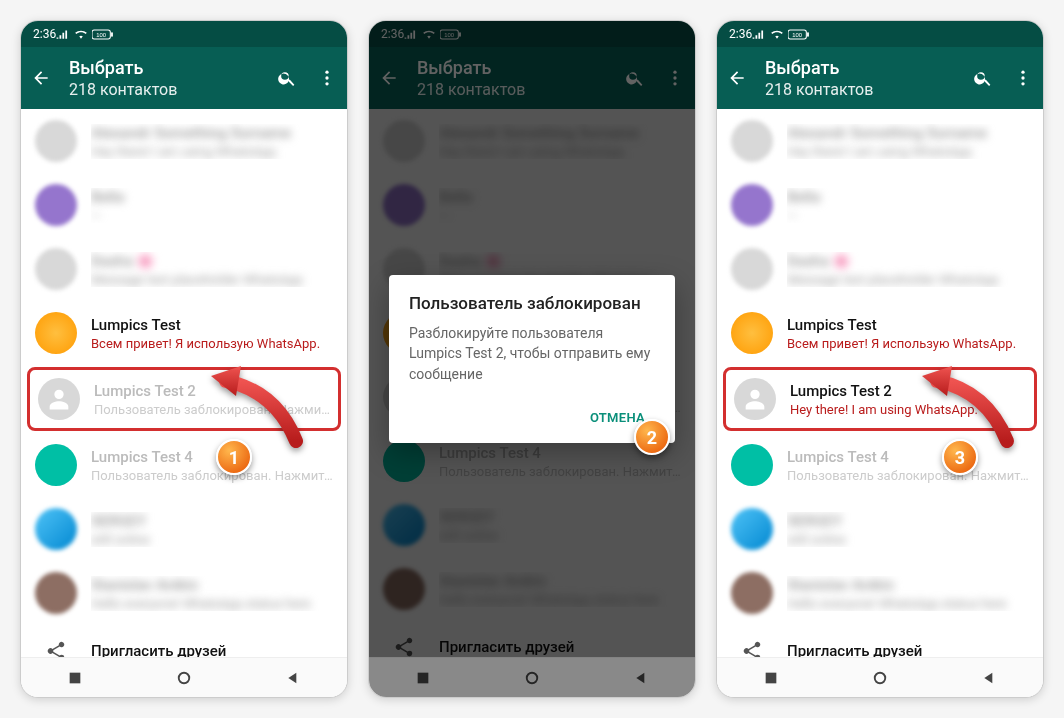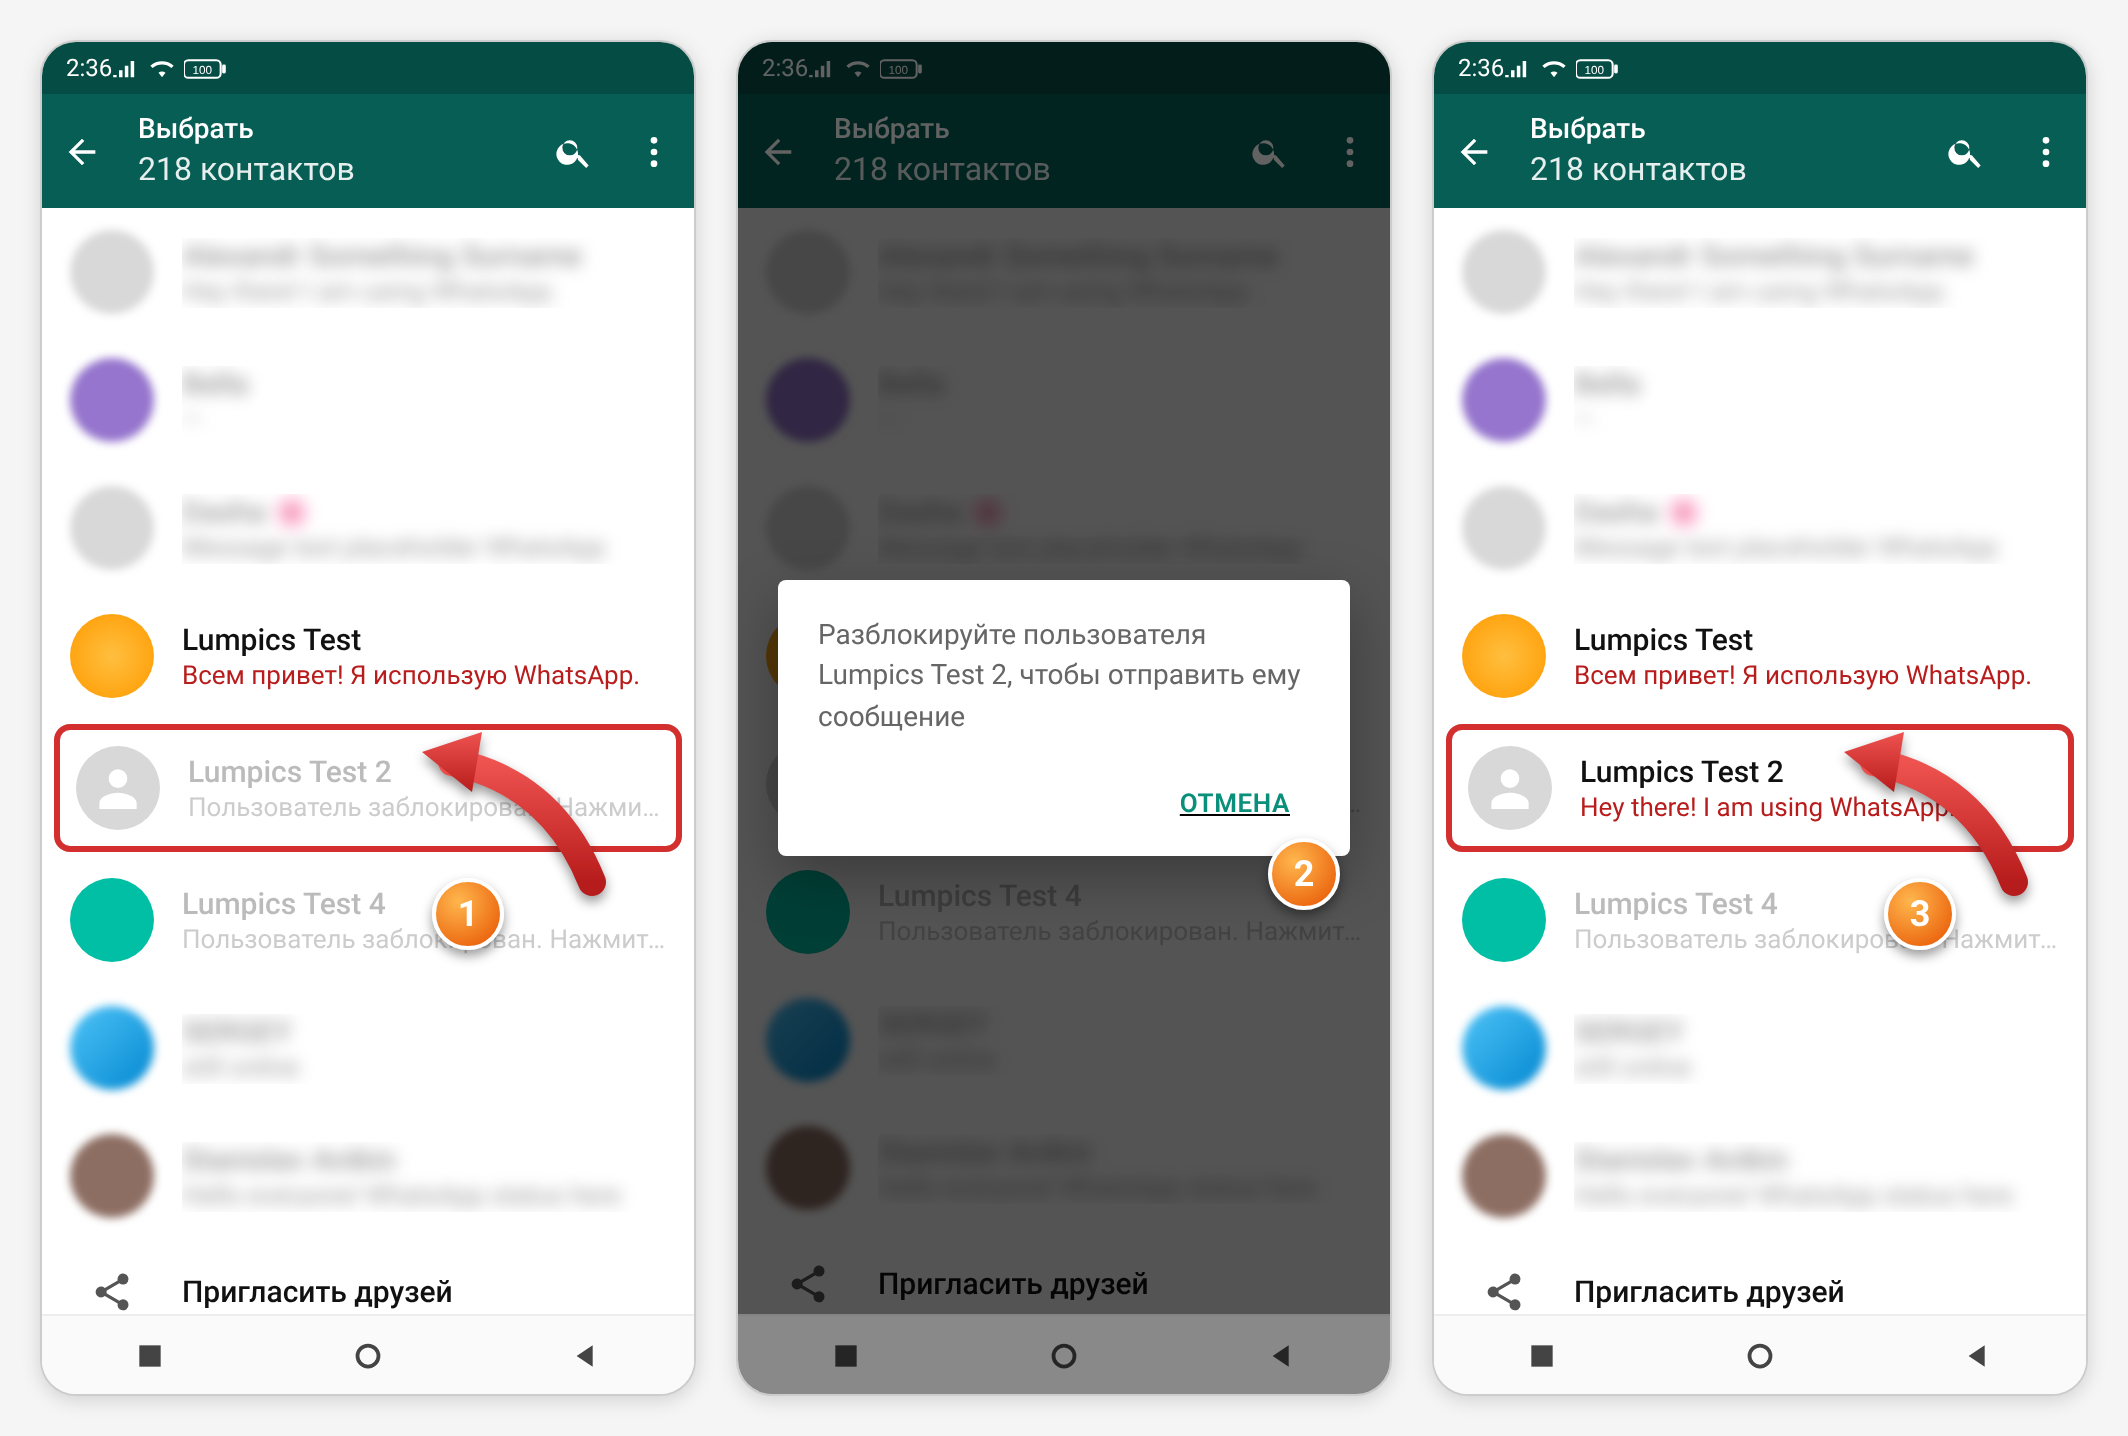--- a/index.html
+++ b/index.html
@@ -36,21 +36,21 @@
   .status-icons { display: flex; gap: 4px; align-items: center; }
   .appbar {
     background: #075e54;
     color: #fff;
     display: flex;
     align-items: center;
     padding: 10px 8px 10px 8px;
     gap: 16px;
   }
   .appbar .titlearea { flex: 1; }
-  .appbar .title { font-size: 14px; font-weight: 500; }
+  .appbar .title { font-size: 18px; font-weight: 500; }
   .appbar .subtitle { font-size: 16px; opacity: 0.9; margin-top: 2px; }
   .iconbtn { width: 24px; height: 24px; display: flex; align-items: center; justify-content: center; }
   .content { flex: 1; overflow: hidden; background: #fff; position: relative; }
   .row {
     display: flex;
     align-items: center;
     padding: 8px 14px;
     gap: 14px;
     min-height: 64px;
   }
@@ -104,21 +104,21 @@
     display:flex; align-items:center; justify-content:center;
     padding: 20px;
   }
   .dialog {
     background:#fff; border-radius:4px; width: 100%;
     padding: 18px 20px 8px 20px;
     box-shadow: 0 10px 30px rgba(0,0,0,0.3);
   }
   .dialog .dtitle { font-size: 17px; font-weight:500; color:#222; margin-bottom:10px;}
   .dialog .dtext { font-size: 14px; color:#666; line-height:1.45; margin-bottom:16px;}
-  .dialog .dbuttons { display:flex; justify-content:flex-end; gap:8px;text-decoration:underline; }
+  .dialog .dbuttons { display:flex; justify-content:flex-end; gap:8px; }
   .dialog .dbtn {
     font-size: 13px; font-weight:600; color:#0a8f7a;
     padding: 10px 10px;
     letter-spacing: 0.3px;
   }
   .dbtn.hl {
     border: 3px solid #d32f2f; border-radius:6px; padding: 6px 6px;
   }
 
   
@@ -419,20 +419,21 @@
       </span>
     <span class="navicon">
         <svg width="16" height="16" viewBox="0 0 24 24">
           <path fill="#444" d="M17 4v16L5 12z"></path>
         </svg>
       </span>
   </div>
 
   <div class="overlay">
     <div class="dialog">
+      <div class="dtitle">Пользователь заблокирован</div>
       <div class="dtext">Разблокируйте пользователя Lumpics Test 2, чтобы отправить ему сообщение</div>
       <div class="dbuttons">
         <div class="dbtn">ОТМЕНА</div>
       </div>
     </div>
   </div>
 
   <div class="badge" style="left:265px; top:398px;">
       <span>2</span>
     </div>

